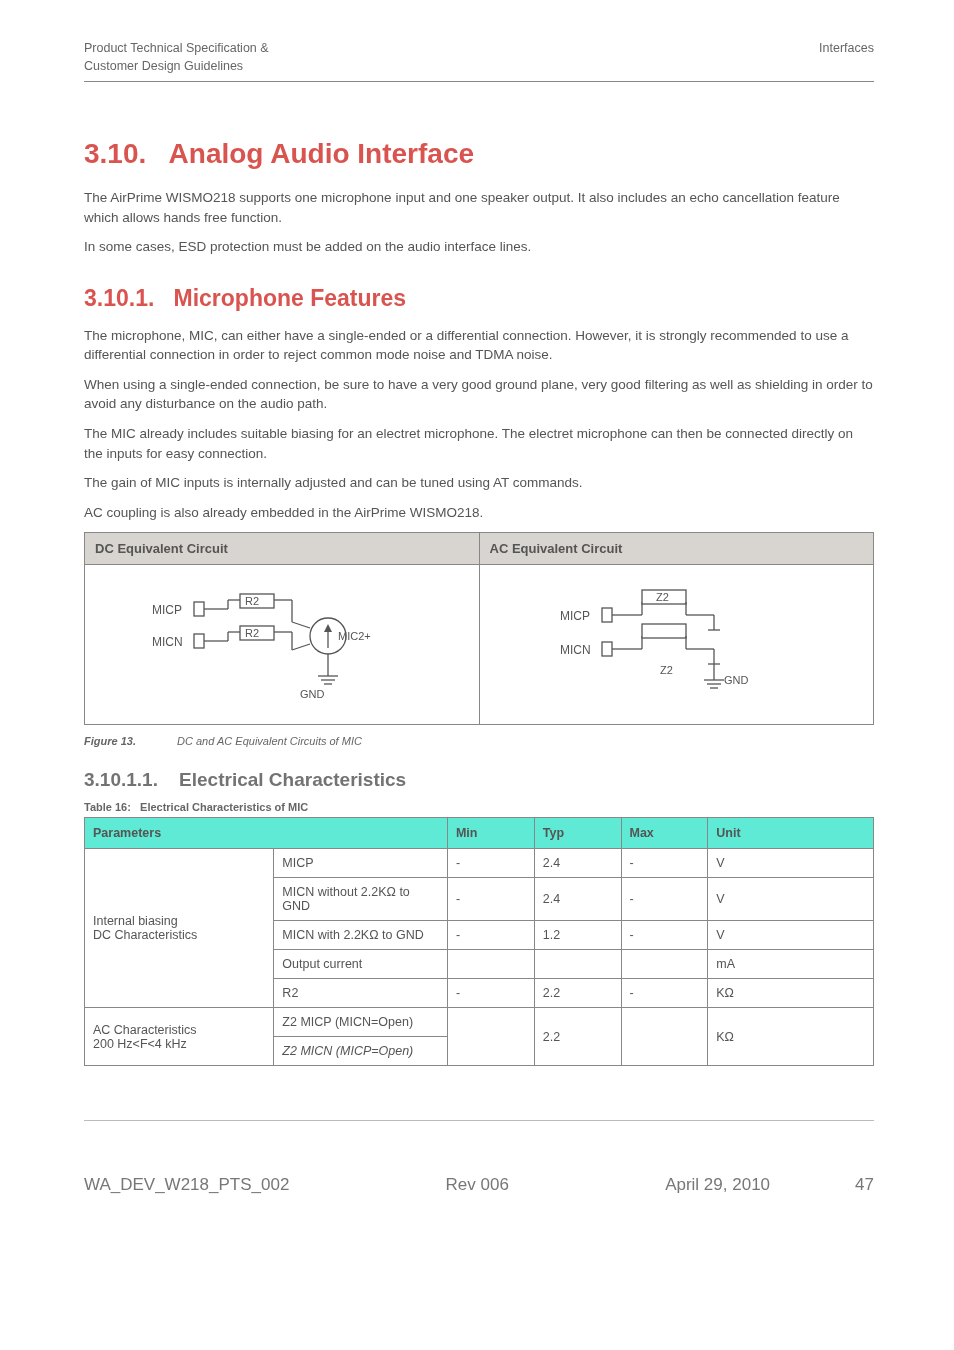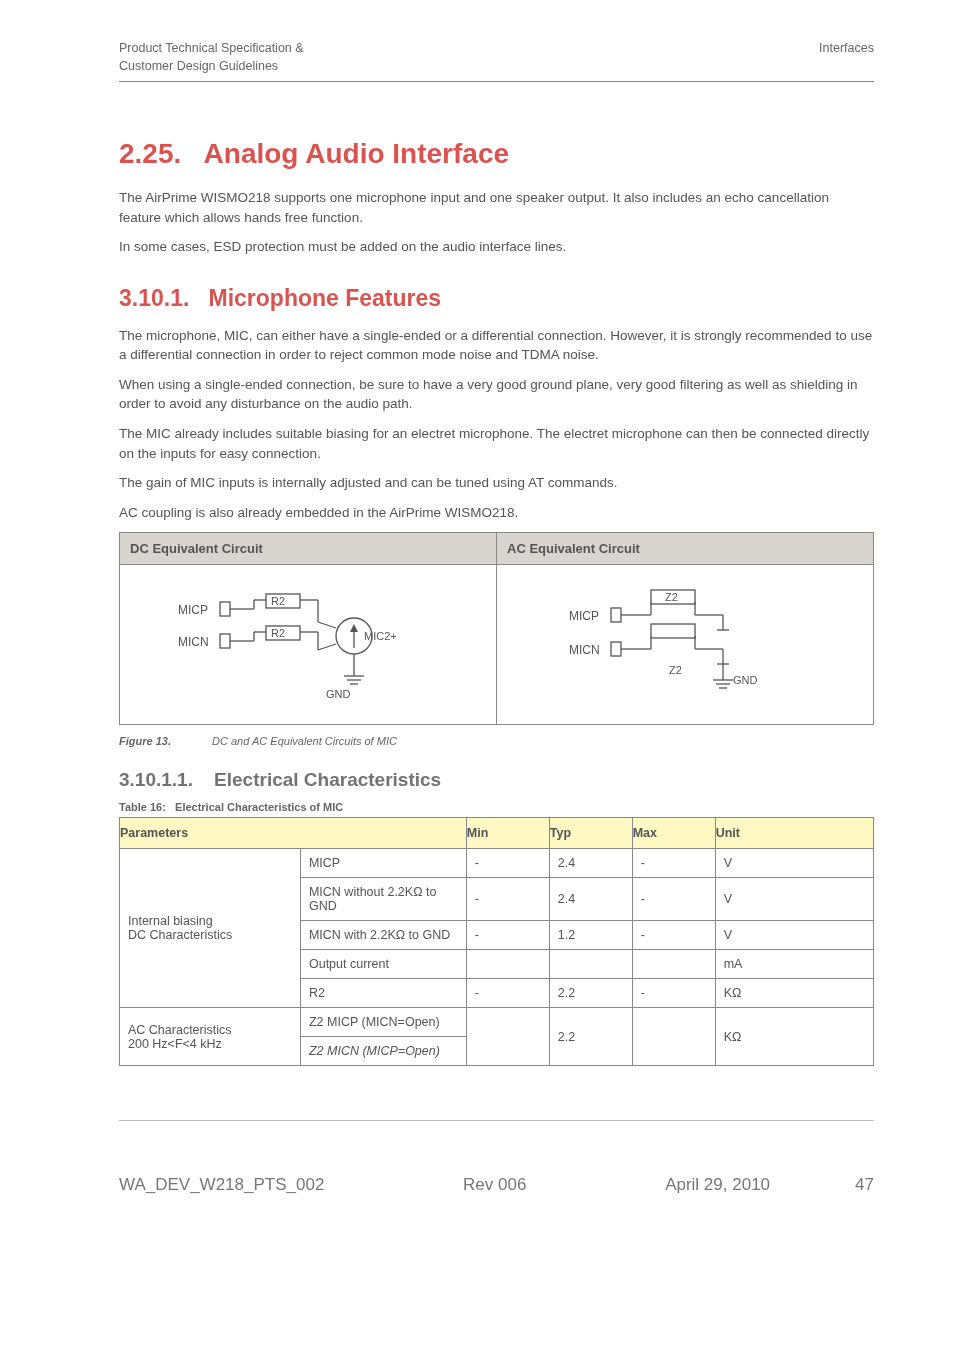--- a/index.html
+++ b/index.html
@@ -5,21 +5,20 @@
   * { box-sizing: border-box; }
   body {
     margin: 0;
     font-family: Arial, Helvetica, sans-serif;
     color: #555;
     background: #fff;
     width: 954px;
   }
   .page {
     padding: 40px 80px 30px 84px;
-    margin-left: 35px;
   }
   .hdr-row {
     display: flex;
     justify-content: space-between;
     font-size: 12.5px;
     color: #666;
     line-height: 1.4;
   }
   .hdr-left { }
   .hdr-right { text-align: right; }
@@ -87,26 +86,26 @@
     border: 1px solid #888;
     padding: 14px 10px 14px 10px;
     vertical-align: middle;
     height: 160px;
   }
   table.params {
     width: 100%;
     border-collapse: collapse;
   }
   table.params th {
-    background: #fef9c3;
+    background: #5eead4;
     color: #555;
     font-size: 12.5px;
     font-weight: bold;
     text-align: left;
-    padding: 8px 0;
+    padding: 8px 8px;
     border: 1px solid #888;
   }
   table.params td {
     border: 1px solid #888;
     font-size: 12.5px;
     padding: 7px 8px;
     color: #555;
     vertical-align: middle;
   }
   .footer {
@@ -130,21 +129,21 @@
       <span>Product Technical Specification &amp;</span><br>
       <span>Customer Design Guidelines</span>
     </div>
     <div class="hdr-right">
       <span>Interfaces</span>
     </div>
   </div>
   <hr class="hdr-rule">
 
   <h1 class="sec">
-    <span>2.25.</span>&nbsp;&nbsp;
+    <span>3.10.</span>&nbsp;&nbsp;
     <span>Analog Audio Interface</span>
   </h1>
 
   <p class="body">The AirPrime WISMO218 supports one microphone input and one speaker output. It also includes an echo cancellation feature which allows hands free function.</p>
   <p class="body">In some cases, ESD protection must be added on the audio interface lines.</p>
 
   <h2 class="sec">
     <span>3.10.1.</span>&nbsp;&nbsp;
     <span>Microphone Features</span>
   </h2>

